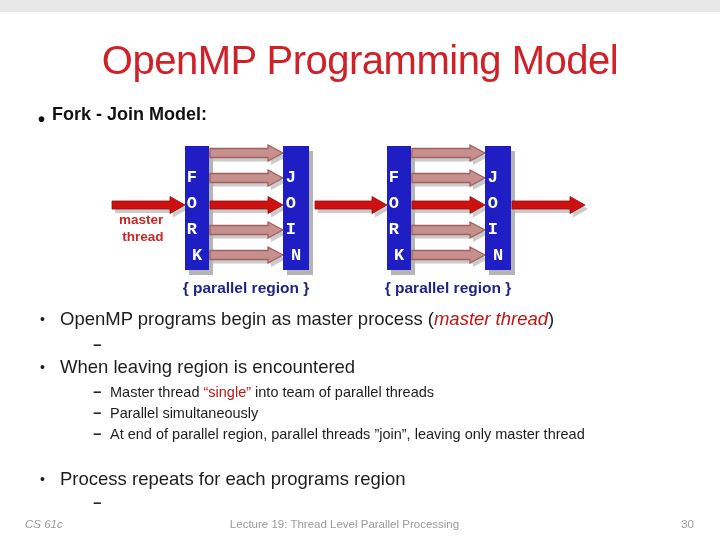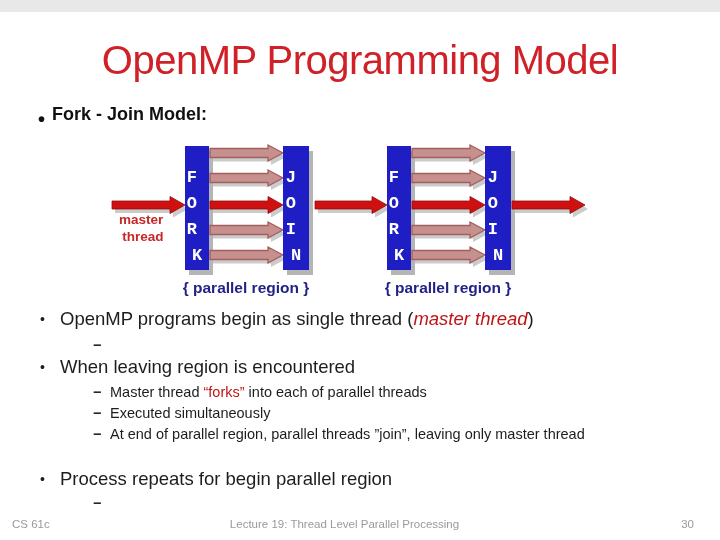--- a/index.html
+++ b/index.html
@@ -12,21 +12,21 @@
   .heading .marker{font-size:20px;margin-right:7px;padding-top:4px;}
   .heading .htext{font-size:18px;white-space:nowrap;}
   .bullet{position:absolute;display:flex;align-items:flex-start;color:#1d1d1d;}
   .b-l1{left:40px;font-size:18.5px;line-height:1.2;}
   .b-l1 .marker{font-size:14px;width:20px;padding-top:3px;flex:none;}
   .b-l2{left:93px;font-size:14.5px;line-height:1.38;}
   .b-l2 .marker{width:17px;font-weight:bold;flex:none;}
   .red{color:#c01414;}
   .red-i{color:#c01414;font-style:italic;}
   .footer-left,.footer-center,.footer-right{position:absolute;top:506px;font-size:11.5px;color:#9a9a9a;}
-  .footer-left{left:12px;}
+  .footer-left{left:25px;font-style:italic;}
   .footer-center{left:0;width:689px;text-align:center;}
   .footer-right{right:26px;}
   #diagram-svg{position:absolute;left:0;top:128px;}
   .bar-letter{font-family:"Liberation Mono","DejaVu Sans Mono",monospace;font-weight:bold;
               font-size:17px;fill:#ffffff;}
   .mt-label{font-family:"Liberation Sans",sans-serif;font-weight:bold;font-size:13.5px;fill:#c62828;}
   .pr-label{font-family:"Liberation Sans",sans-serif;font-weight:bold;font-size:15.5px;fill:#232387;}
 </style>
 </head>
 <body>
@@ -111,44 +111,44 @@
       <tspan x="143" y="101">thread</tspan>
     </text>
 
     <text class="pr-label" text-anchor="middle" x="246" y="153">{ parallel region }</text>
     <text class="pr-label" text-anchor="middle" x="448" y="153">{ parallel region }</text>
   </svg>
 
   <div>
       <div class="bullet b-l1" style="top: 296px;">
         <span class="marker">•</span>
-        <span class="btext"><span>OpenMP programs begin as single thread (</span><span class="red-i">master thread</span><span>)</span></span>
+        <span class="btext"><span>OpenMP programs begin as master process (</span><span class="red-i">master thread</span><span>)</span></span>
       </div>
       <div class="bullet b-l2" style="top: 323px;">
         <span class="marker">−</span>
       </div>
       <div class="bullet b-l1" style="top: 344px;">
         <span class="marker">•</span>
         <span class="btext"><span>When leaving region is encountered</span></span>
       </div>
       <div class="bullet b-l2" style="top: 370px;">
         <span class="marker">−</span>
-        <span class="btext"><span>Master thread </span><span class="red">“forks”</span><span> into each of parallel threads</span></span>
+        <span class="btext"><span>Master thread </span><span class="red">“single”</span><span> into team of parallel threads</span></span>
       </div>
       <div class="bullet b-l2" style="top: 391px;">
         <span class="marker">−</span>
-        <span class="btext"><span>Executed simultaneously</span></span>
+        <span class="btext"><span>Parallel simultaneously</span></span>
       </div>
       <div class="bullet b-l2" style="top: 412px; width: 512px;">
         <span class="marker">−</span>
         <span class="btext"><span>At end of parallel region, parallel threads ”join”, leaving only master thread</span></span>
       </div>
       <div class="bullet b-l1" style="top: 456px;">
         <span class="marker">•</span>
-        <span class="btext"><span>Process repeats for begin parallel region</span></span>
+        <span class="btext"><span>Process repeats for each programs region</span></span>
       </div>
       <div class="bullet b-l2" style="top: 481px;">
         <span class="marker">−</span>
       </div>
     </div>
 
   <div class="footer-left">CS 61c</div>
   <div class="footer-center">Lecture 19: Thread Level Parallel Processing</div>
   <div class="footer-right">30</div>
 

